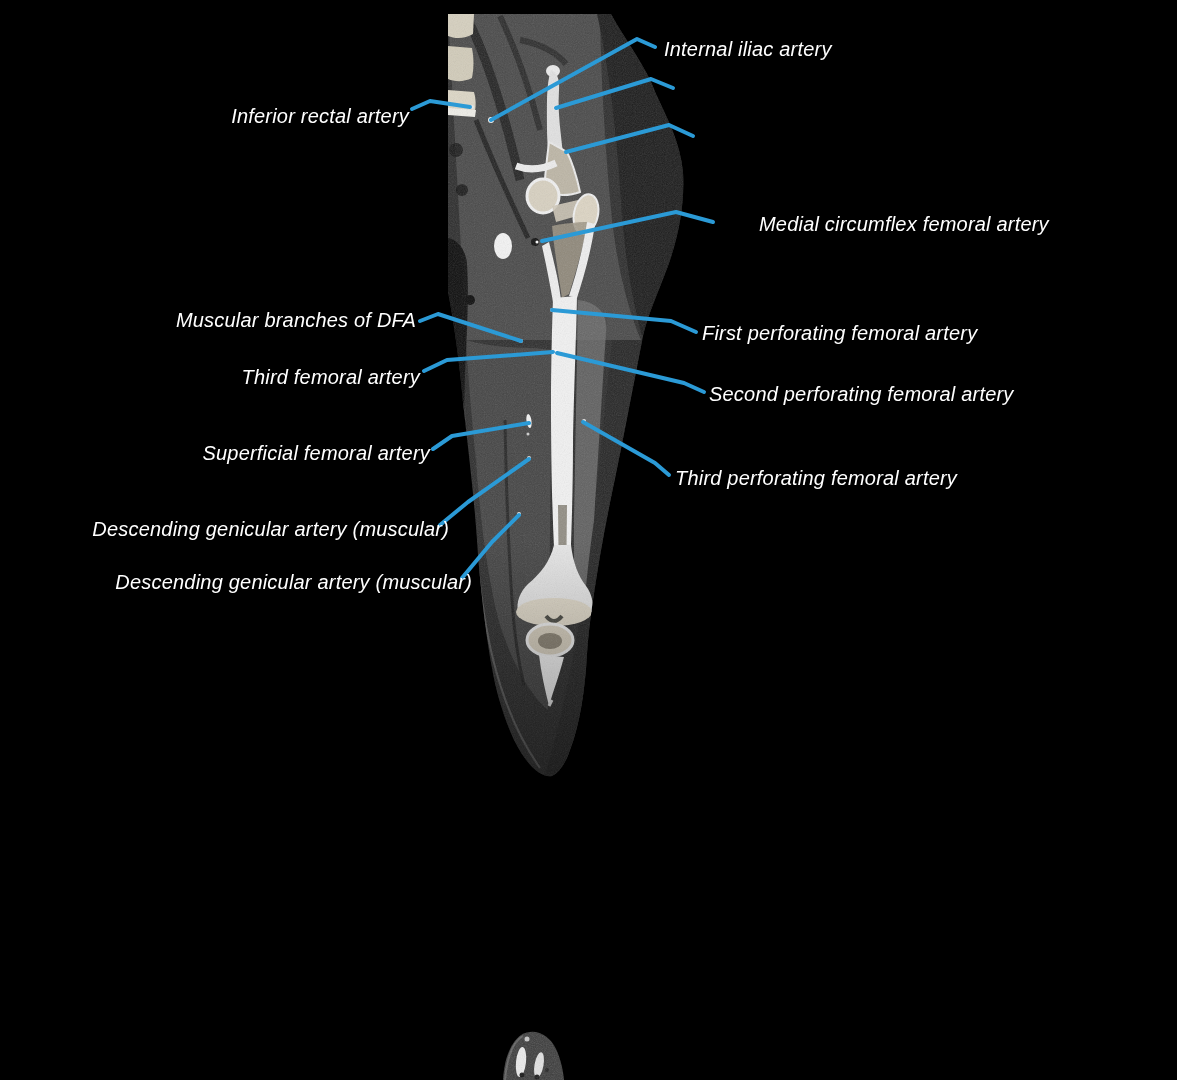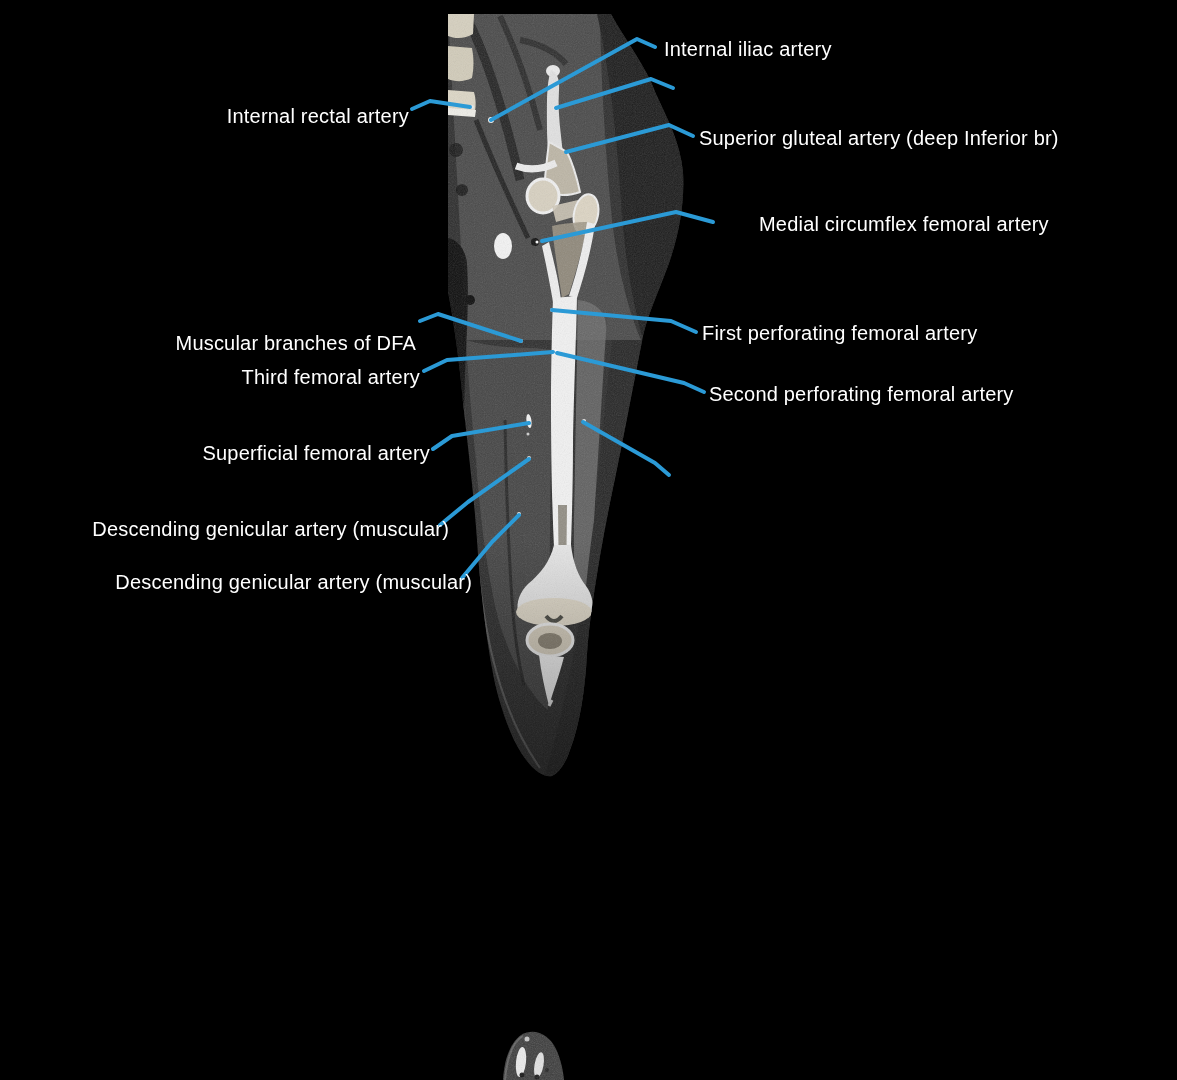--- a/index.html
+++ b/index.html
@@ -5,21 +5,21 @@
   html,body { margin:0; padding:0; background:#000; }
   .stage {
     position:relative; width:1177px; height:1080px;
     background:#000; overflow:hidden;
     font-family:"Liberation Sans", sans-serif;
   }
   .ct-svg { position:absolute; left:0; top:0; }
   .labels { position:absolute; left:0; top:0; width:100%; height:100%; pointer-events:none; }
   .label {
     position:absolute; color:#ffffff; font-size:20px; line-height:24px;
-    white-space:nowrap; letter-spacing:0.2px;
+    white-space:nowrap; letter-spacing:0.2px;font-style:italic;
   }
   .label.right { text-align:left; }
   .label.left  { text-align:right; }
 </style>
 </head>
 <body>
 
 <div class="stage">
 
   <svg class="ct-svg" width="1177" height="1080" viewBox="0 0 1177 1080">
@@ -163,25 +163,25 @@
       <polyline points="557,353 684,383 704,392"></polyline>
       <polyline points="433,449 452,436 529,423"></polyline>
       <polyline points="669,475 655,463 583,422"></polyline>
       <polyline points="440,525 468,502 529,459"></polyline>
       <polyline points="462,578 492,542 519,515"></polyline>
     </g>
   </svg>
 
   <div class="labels">
     <div class="label right" style="left:664px;  top:37px;">Internal iliac artery</div>
-    <div class="label left" style="right:768px; top:104px;">Internal rectal artery</div>
-    <div class="label right" style="left:699px;  top:126px;">Superior gluteal artery (deep Inferior br)</div>
+    <div class="label left" style="right:768px; top:104px;">Inferior rectal artery</div>
     <div class="label right" style="left:719px;  top:212px;margin-left:40px;">Medial circumflex femoral artery</div>
-    <div class="label left" style="right:761px; top:331px;text-align:center;">Muscular branches of DFA</div>
+    <div class="label left" style="right:761px; top:308px;text-align:center;">Muscular branches of DFA</div>
     <div class="label right" style="left:702px;  top:321px;">First perforating femoral artery</div>
     <div class="label left" style="right:757px; top:365px;">Third femoral artery</div>
     <div class="label right" style="left:709px;  top:382px;">Second perforating femoral artery</div>
     <div class="label left" style="right:747px; top:441px;">Superficial femoral artery</div>
+    <div class="label right" style="left:675px;  top:466px;">Third perforating femoral artery</div>
     <div class="label left" style="right:728px; top:517px;">Descending genicular artery (muscular)</div>
     <div class="label left" style="right:705px; top:570px;">Descending genicular artery (muscular)</div>
   </div>
 
 </div>
 
 </body></html>

